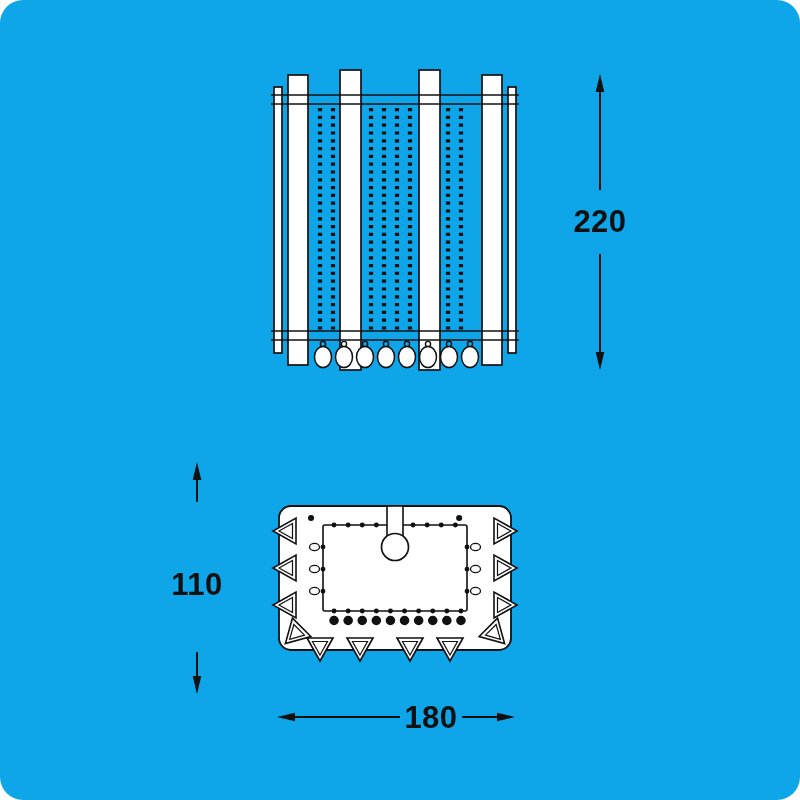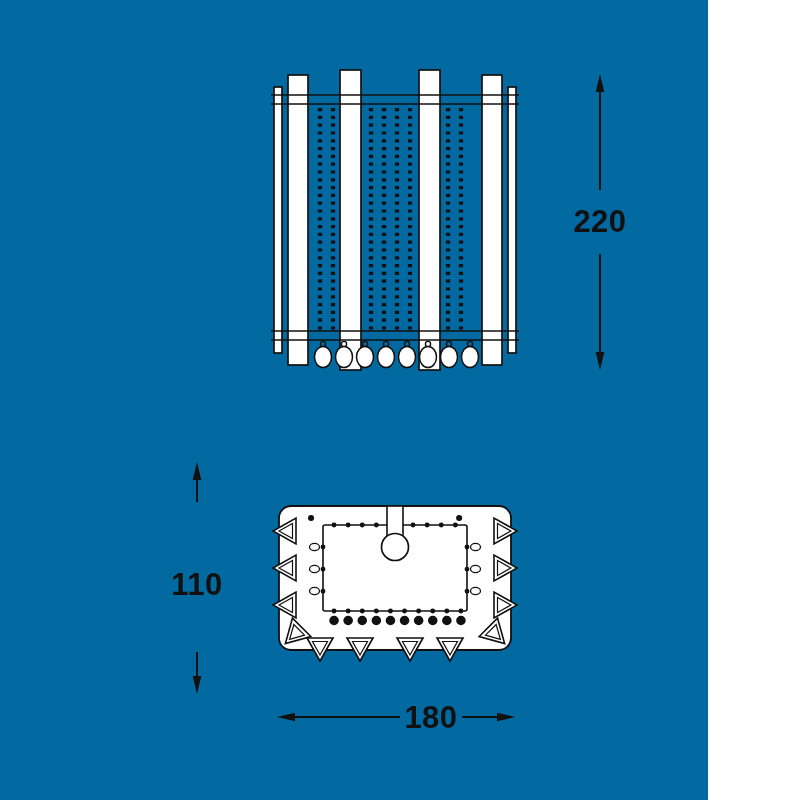--- a/index.html
+++ b/index.html
@@ -1,25 +1,26 @@
 <!DOCTYPE html>
 <html><head>
 <meta charset="utf-8">
 <style>
   html, body {
     margin: 0;
     padding: 0;
     background: #ffffff;
   }
   .page {
-    width: 708px;
+    width: 800px;
     height: 800px;
-    background: #0369a1;
+    background: #0ea5e9;
     position: relative;
     overflow: hidden;
+    border-radius: 23px;
   }
   svg { display: block; }
   .dim-label {
     font-family: "Liberation Sans", "DejaVu Sans", sans-serif;
     font-weight: 700;
     font-size: 31px;
     fill: #111111;
     letter-spacing: 0.5px;
   }
 </style>

